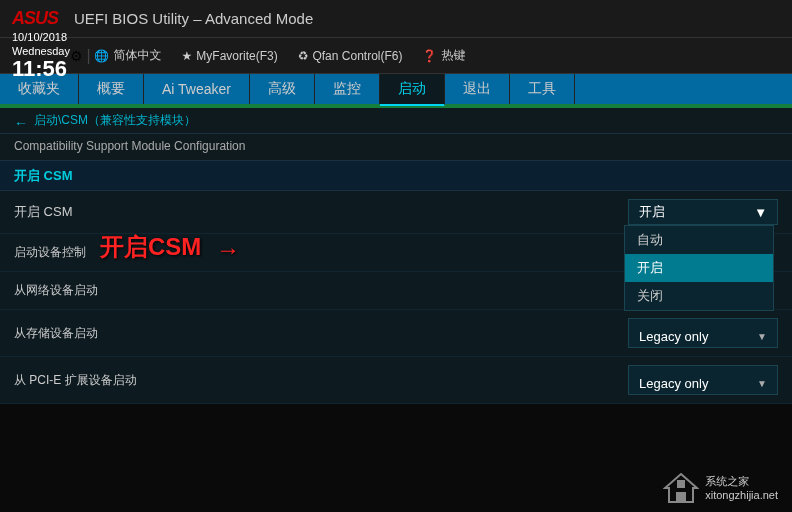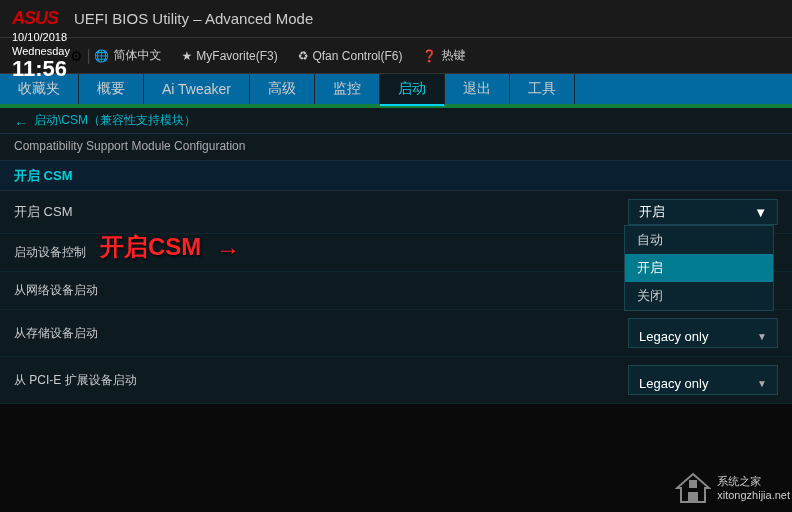--- a/index.html
+++ b/index.html
@@ -230,21 +230,21 @@
       left: 100px;
       top: 40px;
       pointer-events: none;
       text-shadow: 1px 1px 3px #000;
     }
 
     
     .watermark {
       position: absolute;
       bottom: 6px;
-      right: 2px;
+      right: 14px;
       display: flex;
       align-items: center;
       gap: 6px;
     }
     .watermark-house {
       width: 36px;
       height: 36px;
     }
     .watermark-text {
       color: #ccc;

